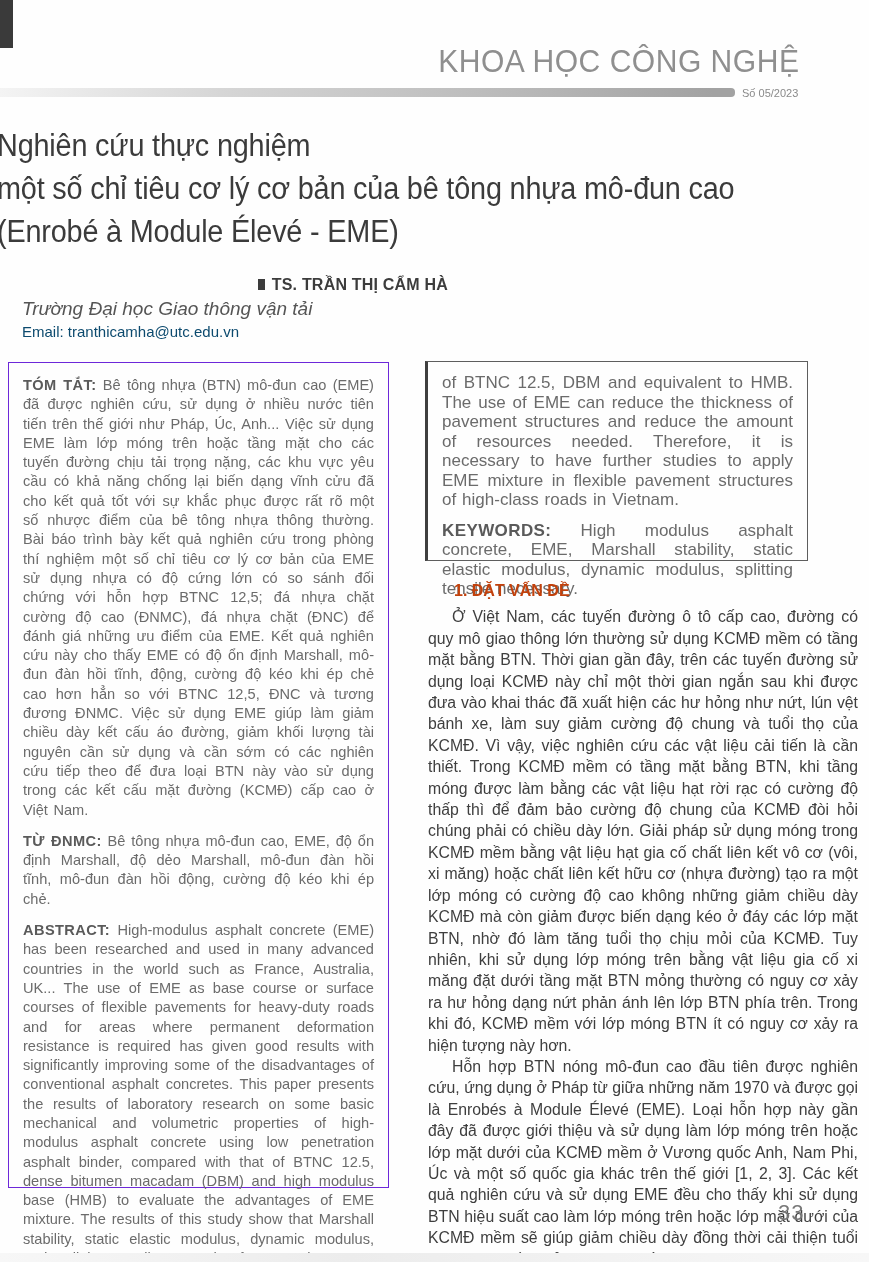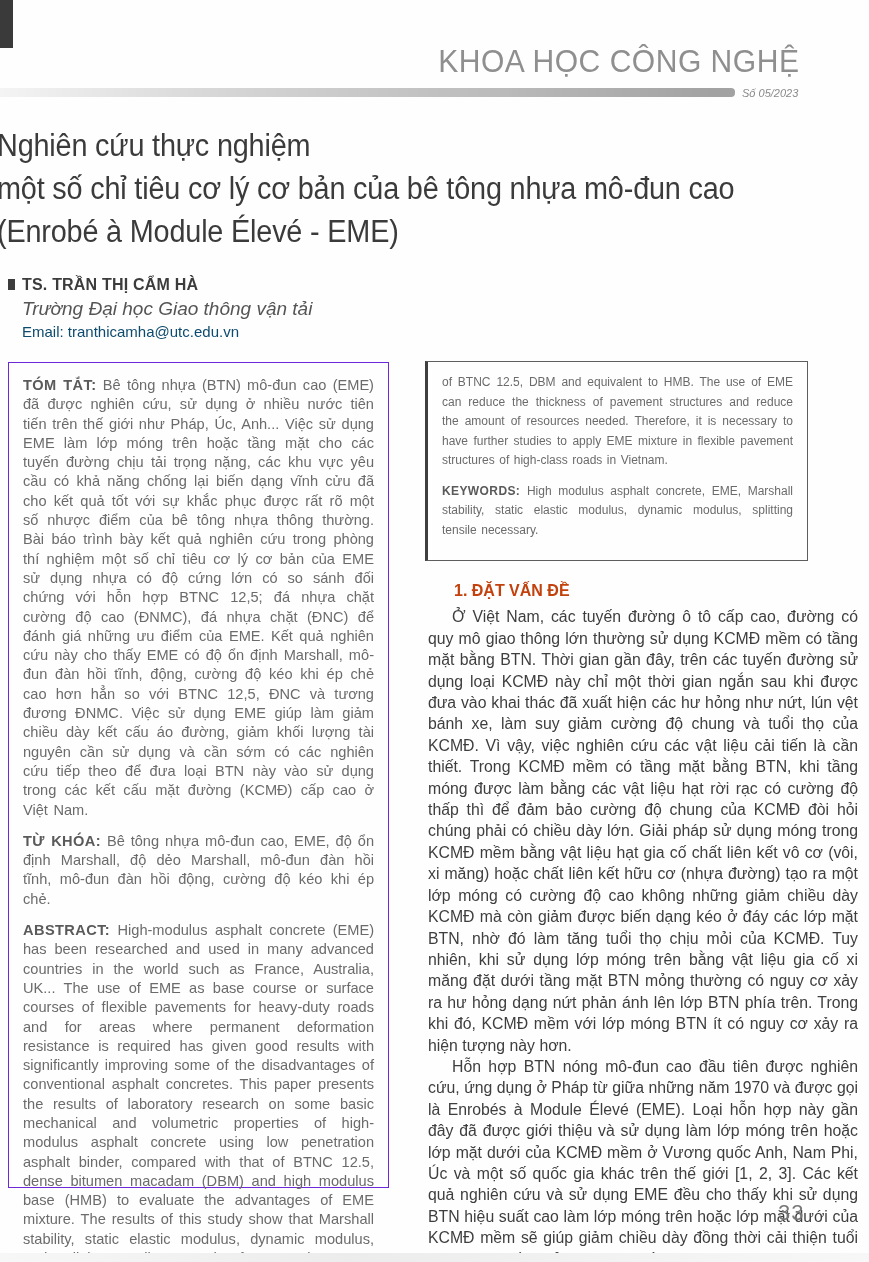--- a/index.html
+++ b/index.html
@@ -16,55 +16,55 @@
   
   .bottom-edge{position:absolute;left:0;bottom:0;width:869px;height:9px;
     background:linear-gradient(to right,#f7f7f7,#ececec 40%,#f2f2f2 70%,#f7f7f7);}
 
   
   .journal-name{
     position:absolute;top:44px;right:70px;
     font-size:31px;letter-spacing:.5px;color:#8f8f8f;
     transform:scaleX(.97);transform-origin:right center;white-space:nowrap;
   }
-  .header-bar{position:absolute;top:87px;left:0;width:869px;height:12px;font-style:italic;}
+  .header-bar{position:absolute;top:87px;left:0;width:869px;height:12px;}
   .header-bar .bar{
     position:absolute;left:0;top:1px;width:735px;height:9px;border-radius:0 4px 4px 0;
     background:linear-gradient(to right,#f4f4f4,#d6d6d6 30%,#b9b9b9 70%,#a2a2a2 97%);
   }
   .header-bar .issue{
     position:absolute;left:742px;top:0;font-size:11px;color:#8a8a8a;white-space:nowrap;
   }
 
   
   .article-title{
     position:absolute;left:-3px;top:124px;width:880px;
     font-size:31px;line-height:43px;color:#3b3b3b;letter-spacing:-.2px;
     transform:scaleX(.93);transform-origin:left top;white-space:nowrap;
   }
   .author-block{position:absolute;left:8px;top:276px;width:440px;}
-  .author-name{font-size:16px;font-weight:bold;color:#3c3c3c;letter-spacing:.2px;}
+  .author-name{font-size:16px;font-weight:bold;color:#3c3c3c;letter-spacing:.2px;text-align:right;}
   .author-bullet{display:inline-block;width:7px;height:11px;background:#3c3c3c;margin-right:7px;}
   .author-affiliation{font-size:19px;font-style:italic;color:#555;margin-top:4px;padding-left:14px;}
   .author-email{font-size:15px;color:#0c4a6e;margin-top:3px;padding-left:14px;}
 
   
   .box-left{
     position:absolute;left:8px;top:362px;width:381px;height:826px;
     border:1px solid #6d28d9;box-sizing:border-box;
     padding:13px 14px 10px 14px;
     font-size:14.6px;line-height:19.3px;color:#6b6b6b;
     text-align:justify;word-spacing:1.5px;
   }
   .box-left p{margin:0 0 12px 0;}
   .box-right{
     position:absolute;left:425px;top:361px;width:383px;height:200px;
     border:1px solid #5e5e5e;border-left:3px solid #3f3f3f;box-sizing:border-box;
     padding:11px 14px 8px 14px;
-    font-size:12px;line-height:19.5px;color:#6b6b6b;
+    font-size:17px;line-height:19.5px;color:#6b6b6b;
     text-align:justify;word-spacing:1.2px;
   }
   .box-right p{margin:0 0 11px 0;}
   .lbl{font-weight:bold;color:#5a5a5a;letter-spacing:.4px;}
 
   
   .section-one{
     position:absolute;left:428px;top:580px;width:430px;
     font-size:15.8px;line-height:21.4px;color:#3e3e3e;text-align:justify;
   }
@@ -99,21 +99,21 @@
   </div>
 
   <div class="author-block">
     <div class="author-name"><span class="author-bullet"></span><span>TS. TRẦN THỊ CẨM HÀ</span></div>
     <div class="author-affiliation">Trường Đại học Giao thông vận tải</div>
     <div class="author-email">Email: tranthicamha@utc.edu.vn</div>
   </div>
 
   <div class="box-left">
     <p><span class="lbl">TÓM TẮT:</span> <span>Bê tông nhựa (BTN) mô-đun cao (EME) đã được nghiên cứu, sử dụng ở nhiều nước tiên tiến trên thế giới như Pháp, Úc, Anh... Việc sử dụng EME làm lớp móng trên hoặc tầng mặt cho các tuyến đường chịu tải trọng nặng, các khu vực yêu cầu có khả năng chống lại biến dạng vĩnh cửu đã cho kết quả tốt với sự khắc phục được rất rõ một số nhược điểm của bê tông nhựa thông thường. Bài báo trình bày kết quả nghiên cứu trong phòng thí nghiệm một số chỉ tiêu cơ lý cơ bản của EME sử dụng nhựa có độ cứng lớn có so sánh đối chứng với hỗn hợp BTNC 12,5; đá nhựa chặt cường độ cao (ĐNMC), đá nhựa chặt (ĐNC) để đánh giá những ưu điểm của EME. Kết quả nghiên cứu này cho thấy EME có độ ổn định Marshall, mô-đun đàn hồi tĩnh, động, cường độ kéo khi ép chẻ cao hơn hẳn so với BTNC 12,5, ĐNC và tương đương ĐNMC. Việc sử dụng EME giúp làm giảm chiều dày kết cấu áo đường, giảm khối lượng tài nguyên cần sử dụng và cần sớm có các nghiên cứu tiếp theo để đưa loại BTN này vào sử dụng trong các kết cấu mặt đường (KCMĐ) cấp cao ở Việt Nam.</span></p>
-    <p><span class="lbl">TỪ KHÓA:</span> <span>Bê tông nhựa mô-đun cao, EME, độ ổn định Marshall, độ dẻo Marshall, mô-đun đàn hồi tĩnh, mô-đun đàn hồi động, cường độ kéo khi ép chẻ.</span></p>
+    <p><span class="lbl">TỪ ĐNMC:</span> <span>Bê tông nhựa mô-đun cao, EME, độ ổn định Marshall, độ dẻo Marshall, mô-đun đàn hồi tĩnh, mô-đun đàn hồi động, cường độ kéo khi ép chẻ.</span></p>
     <p><span class="lbl">ABSTRACT:</span> <span>High-modulus asphalt concrete (EME) has been researched and used in many advanced countries in the world such as France, Australia, UK... The use of EME as base course or surface courses of flexible pavements for heavy-duty roads and for areas where permanent deformation resistance is required has given good results with significantly improving some of the disadvantages of conventional asphalt concretes. This paper presents the results of laboratory research on some basic mechanical and volumetric properties of high-modulus asphalt concrete using low penetration asphalt binder, compared with that of BTNC 12.5, dense bitumen macadam (DBM) and high modulus base (HMB) to evaluate the advantages of EME mixture. The results of this study show that Marshall stability, static elastic modulus, dynamic modulus, and splitting tensile strength of EME mixture are much higher than that</span></p>
   </div>
 
   <div class="box-right">
     <p>of BTNC 12.5, DBM and equivalent to HMB. The use of EME can reduce the thickness of pavement structures and reduce the amount of resources needed. Therefore, it is necessary to have further studies to apply EME mixture in flexible pavement structures of high-class roads in Vietnam.</p>
     <p><span class="lbl">KEYWORDS:</span> <span>High modulus asphalt concrete, EME, Marshall stability, static elastic modulus, dynamic modulus, splitting tensile necessary.</span></p>
   </div>
 
   <div class="section-one">
     <p class="section-heading">1. ĐẶT VẤN ĐỀ</p>

